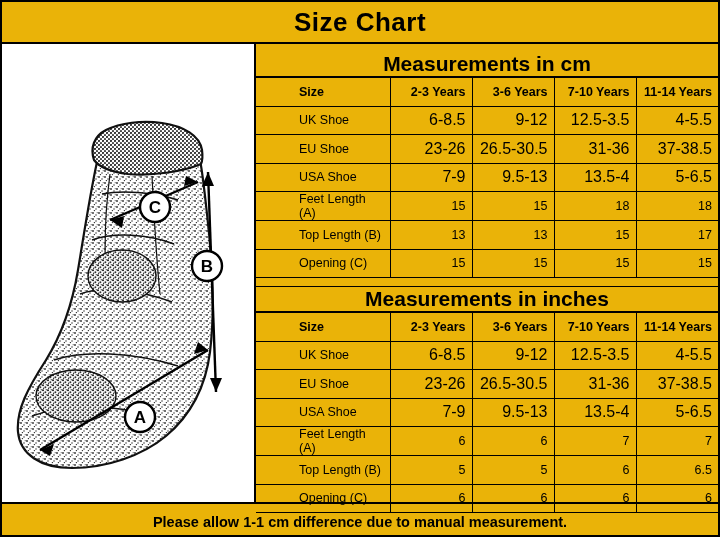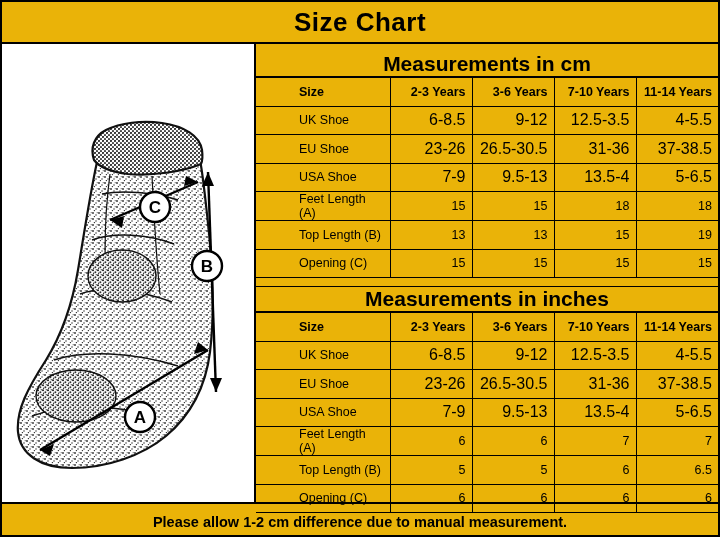--- a/index.html
+++ b/index.html
@@ -242,21 +242,21 @@
             <td class="val">15</td>
             <td class="val">15</td>
             <td class="val">18</td>
             <td class="val nb-right">18</td>
           </tr>
           <tr>
             <td class="label nb-left">Top Length (B)</td>
             <td class="val">13</td>
             <td class="val">13</td>
             <td class="val">15</td>
-            <td class="val nb-right">19</td>
+            <td class="val nb-right">17</td>
           </tr>
           <tr>
             <td class="label nb-left">Opening (C)</td>
             <td class="val">15</td>
             <td class="val">15</td>
             <td class="val">15</td>
             <td class="val nb-right">15</td>
           </tr>
         </tbody>
       </table>
@@ -315,16 +315,16 @@
             <td class="val">6</td>
             <td class="val nb-right">6</td>
           </tr>
         </tbody>
       </table>
 
     </div>
   </div>
 
   <div class="footer">
-    <span>Please allow 1-2 cm difference due to manual measurement.</span>
+    <span>Please allow 1-1 cm difference due to manual measurement.</span>
   </div>
 
 </div>
 
 </body></html>

